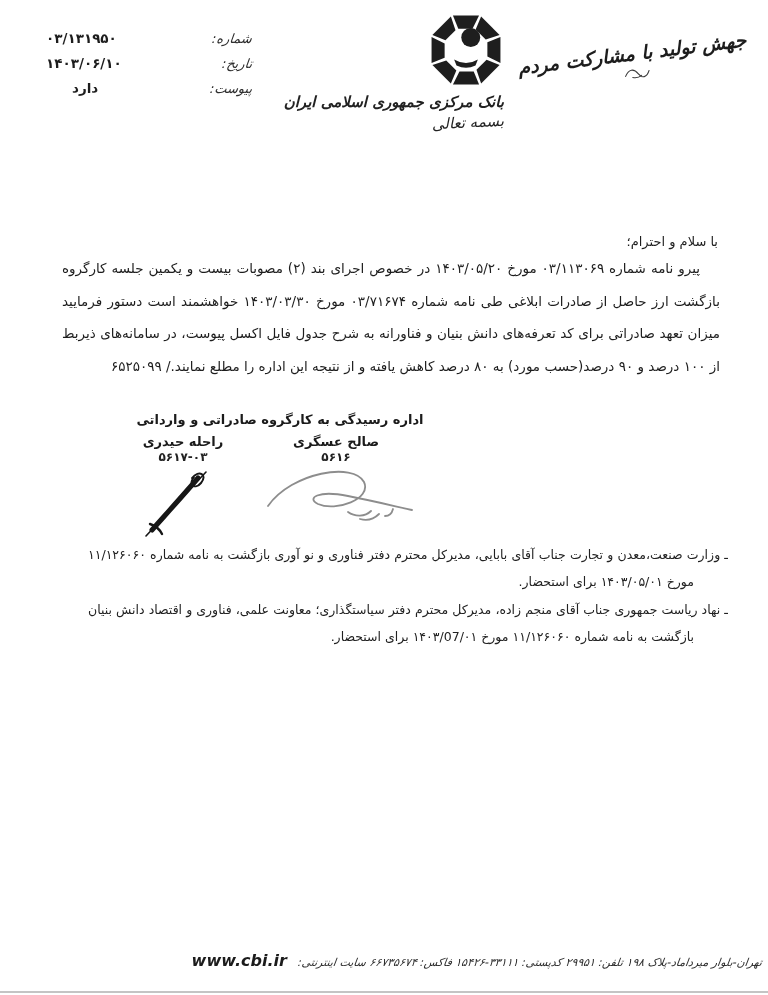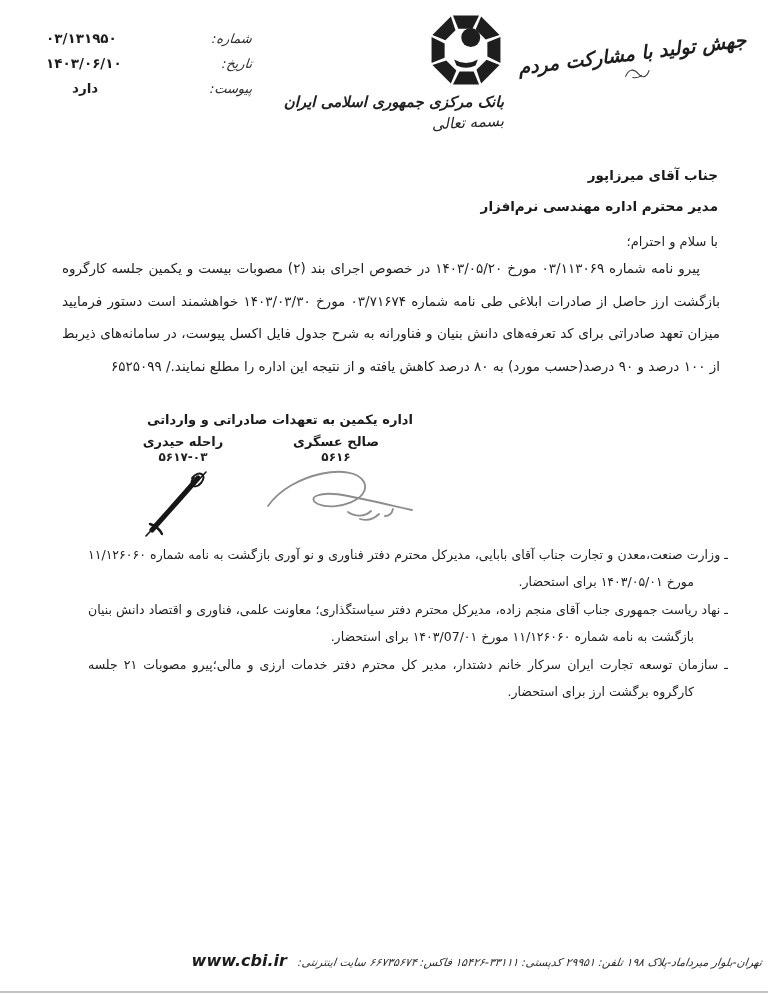--- a/index.html
+++ b/index.html
@@ -104,31 +104,27 @@
     <div class="meta-row">
       <span class="meta-label">تاریخ:</span>
       <span class="meta-value">۱۴۰۳/۰۶/۱۰</span>
     </div>
     <div class="meta-row attach">
       <span class="meta-label">پیوست:</span>
       <span class="meta-value">دارد</span>
     </div>
   </div>
 
-  <div class="recipient">
-    <div class="recipient-name">جناب آقای میرزاپور</div>
-    <div class="recipient-title">مدیر محترم اداره مهندسی نرم‌افزار</div>
-  </div>
 
   <div class="salutation">با سلام و احترام؛</div>
 
   <p class="body-text">پیرو نامه شماره ۰۳/۱۱۳۰۶۹ مورخ ۱۴۰۳/۰۵/۲۰ در خصوص اجرای بند (۲) مصوبات بیست و یکمین جلسه کارگروه بازگشت ارز حاصل از صادرات ابلاغی طی نامه شماره ۰۳/۷۱۶۷۴ مورخ ۱۴۰۳/۰۳/۳۰ خواهشمند است دستور فرمایید میزان تعهد صادراتی برای کد تعرفه‌های دانش بنیان و فناورانه به شرح جدول فایل اکسل پیوست، در سامانه‌های ذیربط از ۱۰۰ درصد و ۹۰ درصد(حسب مورد) به ۸۰ درصد کاهش یافته و از نتیجه این اداره را مطلع نمایند./ ۶۵۲۵۰۹۹</p>
 
   <div class="sig-block">
-    <div class="sig-dept">اداره یکمین به تعهدات صادراتی و وارداتی</div>
+    <div class="sig-dept">اداره رسیدگی به کارگروه صادراتی و وارداتی</div>
     <div class="sig-row">
       <div class="signer">
         <div class="signer-name">صالح عسگری</div>
         <div class="signer-code">۵۶۱۶</div>
         <svg class="sig-svg" width="168" height="58" viewBox="0 0 168 58">
           <g fill="none" stroke="#8d8d8d" stroke-width="1.8" stroke-linecap="round">
             <path d="M16 40 C 40 6, 102 -4, 112 16 C 120 33, 84 46, 66 38 C 54 32, 66 24, 96 30 C 122 35, 146 41, 160 44"></path>
             <path d="M96 46 c 7 5, 17 5, 23 -1 m -11 8 c 7 2, 14 0, 19 -5 m 6 2 c 4 0, 7 -3, 8 -7"></path>
           </g>
         </svg>
@@ -144,21 +140,20 @@
             <path d="M10 58 c 6 2, 10 6, 12 10" stroke-width="2.4"></path>
           </g>
         </svg>
       </div>
     </div>
   </div>
 
   <div class="cc-block">
     <div class="cc-item">ـ وزارت صنعت،معدن و تجارت جناب آقای بابایی، مدیرکل محترم دفتر فناوری و نو آوری بازگشت به نامه شماره ۱۱/۱۲۶۰۶۰ مورخ ۱۴۰۳/۰۵/۰۱ برای استحضار.</div>
     <div class="cc-item">ـ نهاد ریاست جمهوری جناب آقای منجم زاده، مدیرکل محترم دفتر سیاستگذاری؛ معاونت علمی، فناوری و اقتصاد دانش بنیان بازگشت به نامه شماره ۱۱/۱۲۶۰۶۰ مورخ ۱۴۰۳/07/۰۱ برای استحضار.</div>
-    <div class="cc-item">ـ سازمان توسعه تجارت ایران سرکار خانم دشتدار، مدیر کل محترم دفتر خدمات ارزی و مالی؛پیرو مصوبات ۲۱ جلسه کارگروه برگشت ارز برای استحضار.</div>
   </div>
 
   <div class="footer">
     <span class="footer-address">تهران-بلوار میرداماد-پلاک ۱۹۸ تلفن: ۲۹۹۵۱ کدپستی: ۳۳۱۱۱-۱۵۴۲۶ فاکس: ۶۶۷۳۵۶۷۴ سایت اینترنتی:</span>
     <span class="footer-site">www.cbi.ir</span>
   </div>
   <div class="bottom-rule"></div>
 
 </div>
 

